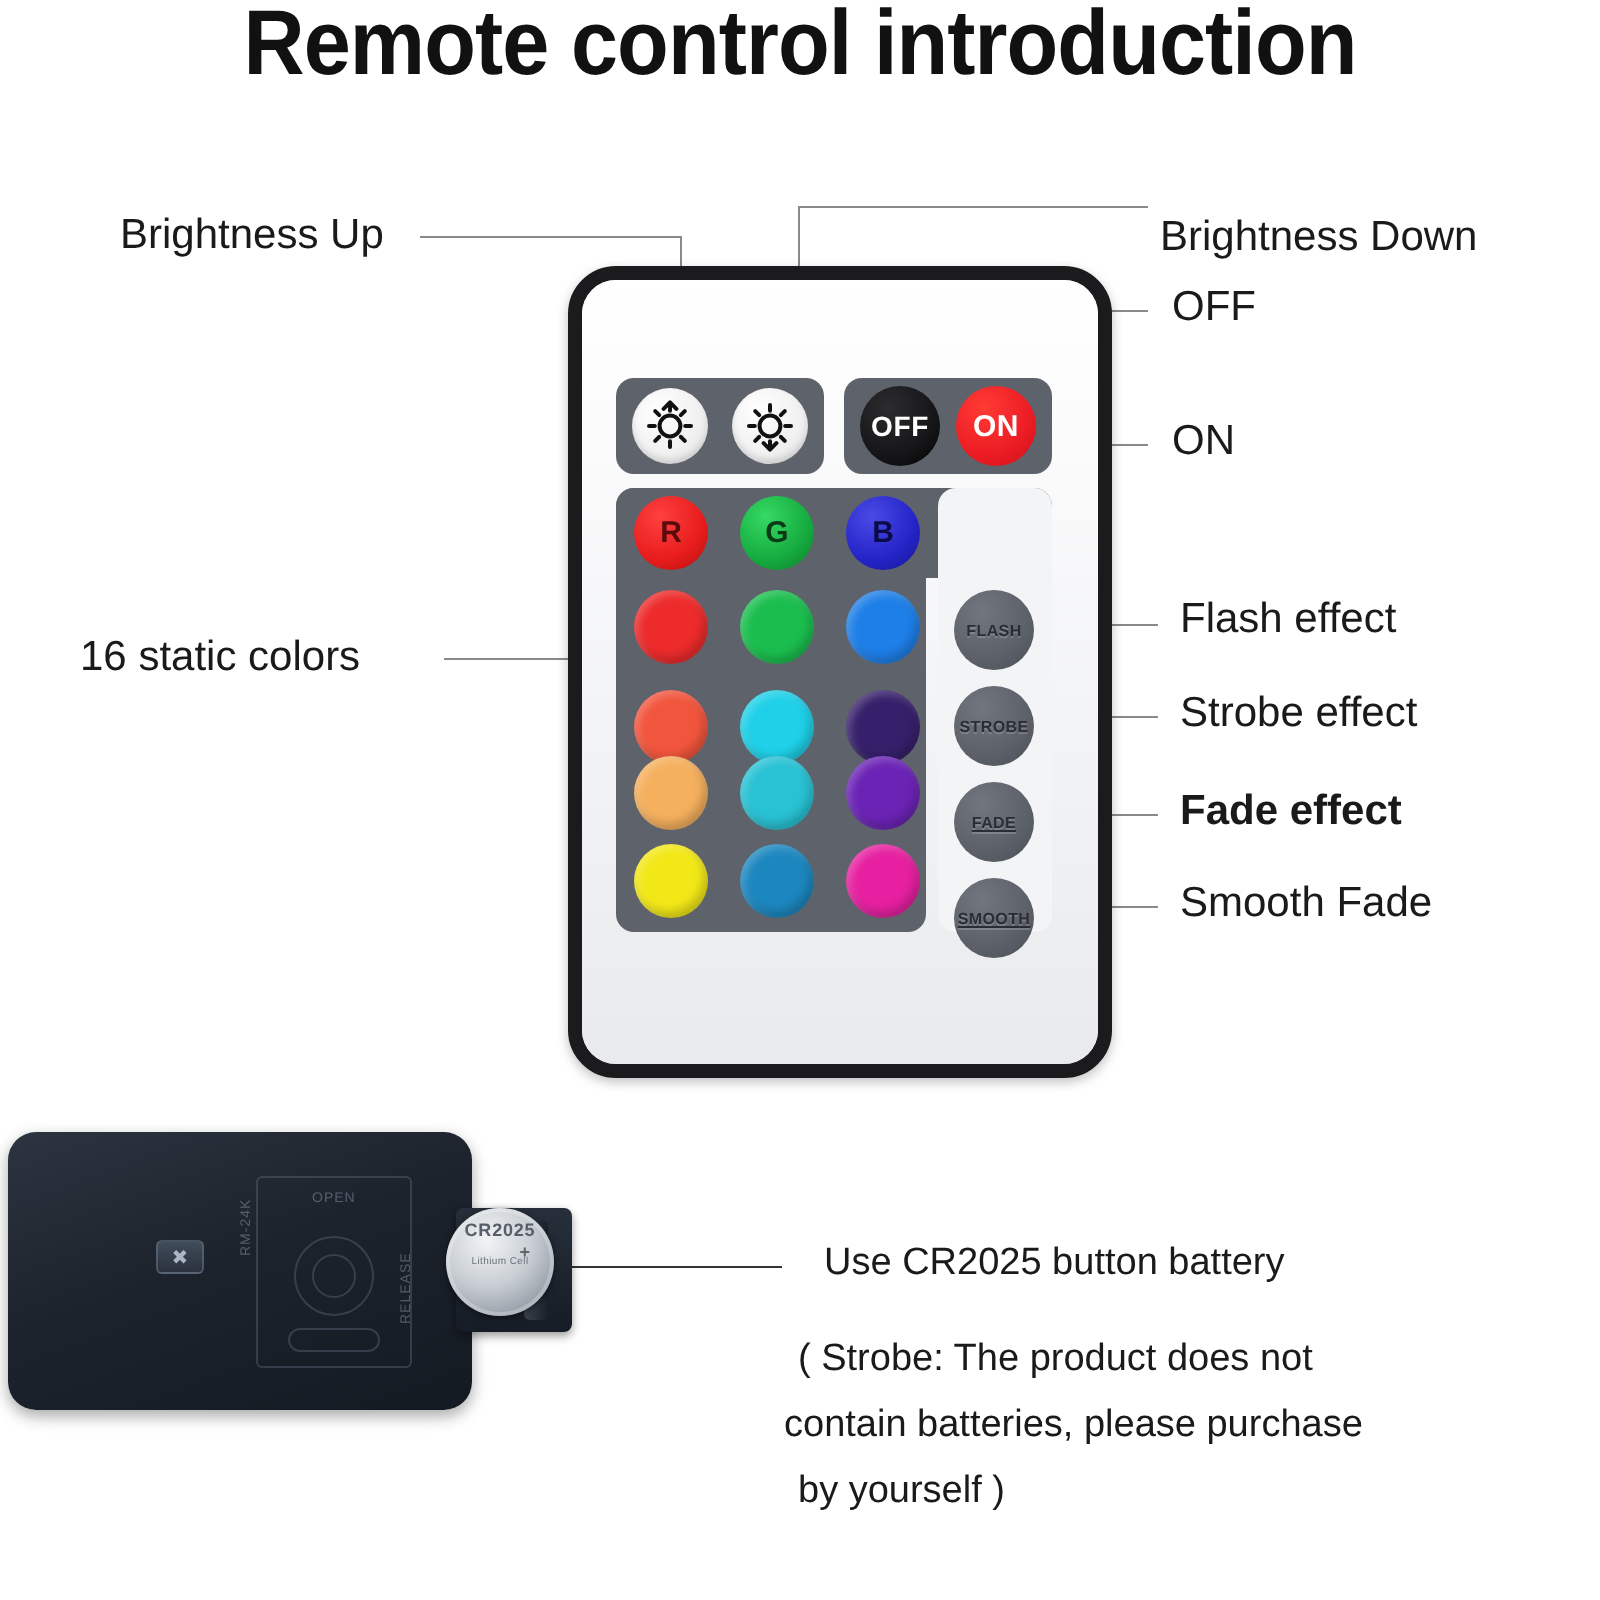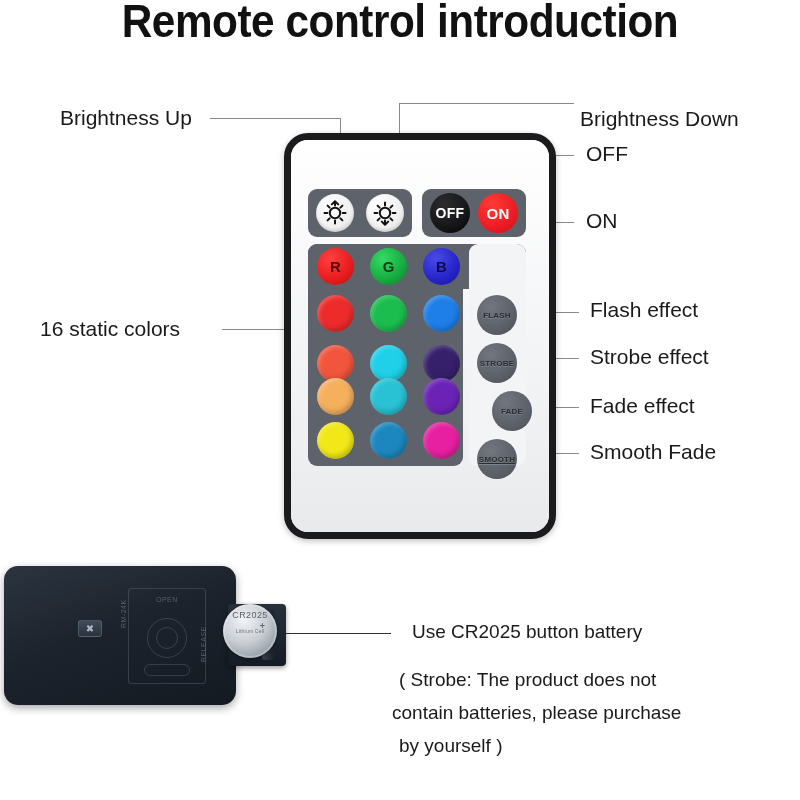--- a/index.html
+++ b/index.html
@@ -186,21 +186,21 @@
     align-items: center;
     justify-content: center;
     overflow: hidden;
   }
   .coin-text {
     position: absolute;
     top: 6px;
     color: #585f68;
     font-family: "Liberation Sans", sans-serif;
     font-size: 9px;
-    font-weight: normal;
+    font-weight: bold;
     letter-spacing: 0.4px;
   }
   .coin-sub {
     position: absolute;
     top: 24px;
     color: #6b737c;
     font-family: "Liberation Sans", sans-serif;
     font-size: 5px;
     letter-spacing: 0.2px;
   }
@@ -248,21 +248,21 @@
 
   <div class="leader-h" style="left:285px; top:633px; width:106px; background:#333;"></div>
 
   <div class="label" style="left:40px; top:106px;margin-left:20px;">Brightness Up</div>
   <div class="label" style="left:580px; top:90px;margin-top:17px;">Brightness Down</div>
   <div class="label" style="left:586px; top:142px;">OFF</div>
   <div class="label" style="left:586px; top:209px;">ON</div>
   <div class="label" style="left:40px; top:317px;">16 static colors</div>
   <div class="label" style="left:590px; top:345px;">Strobe effect</div>
   <div class="label" style="left:590px; top:298px;">Flash effect</div>
-  <div class="label" style="left:590px; top:394px;">Fade effect</div>
+  <div class="label" style="left:590px; top:394px;font-weight:bold;">Fade effect</div>
   <div class="label" style="left:590px; top:440px;">Smooth Fade</div>
 
   <div class="remote">
     <div class="remote-inner">
 
       <div class="panel panel-bright">
         <div class="btn-round btn-bright" style="left:8px; top:5px;">
           <svg width="26" height="26" viewBox="0 0 26 26">
             <circle cx="13" cy="13" r="5.2" fill="none" stroke="#111" stroke-width="2"></circle>
             <g stroke="#111" stroke-width="2" stroke-linecap="round">
@@ -321,21 +321,21 @@
       <div class="swatch" style="left:79px; top:238px; background:#28c2d4;"></div>
       <div class="swatch" style="left:132px; top:238px; background:#6b23b5;"></div>
 
       <div class="swatch" style="left:26px; top:282px; background:#f2e818;"></div>
       <div class="swatch" style="left:79px; top:282px; background:#1c87bf;"></div>
       <div class="swatch" style="left:132px; top:282px; background:#e620a0;"></div>
 
       <div class="panel panel-effects"></div>
       <div class="btn-effect" style="left:186px; top:155px;">FLASH</div>
       <div class="btn-effect" style="left:186px; top:203px;">STROBE</div>
-      <div class="btn-effect" style="left:201px; top:251px;">FADE</div>
+      <div class="btn-effect" style="left:186px; top:251px;text-decoration:underline;">FADE</div>
       <div class="btn-effect" style="left:186px; top:299px;text-decoration:underline;">SMOOTH</div>
 
     </div>
   </div>
 
   <div class="backunit">
     <div class="emboss" style="left:124px; top:22px; width:78px; height:96px;"></div>
     <div class="emboss" style="left:143px; top:52px; width:40px; height:40px; border-radius:50%;"></div>
     <div class="emboss" style="left:152px; top:61px; width:22px; height:22px; border-radius:50%;"></div>
     <div class="emboss" style="left:140px; top:98px; width:46px; height:12px; border-radius:6px;"></div>

